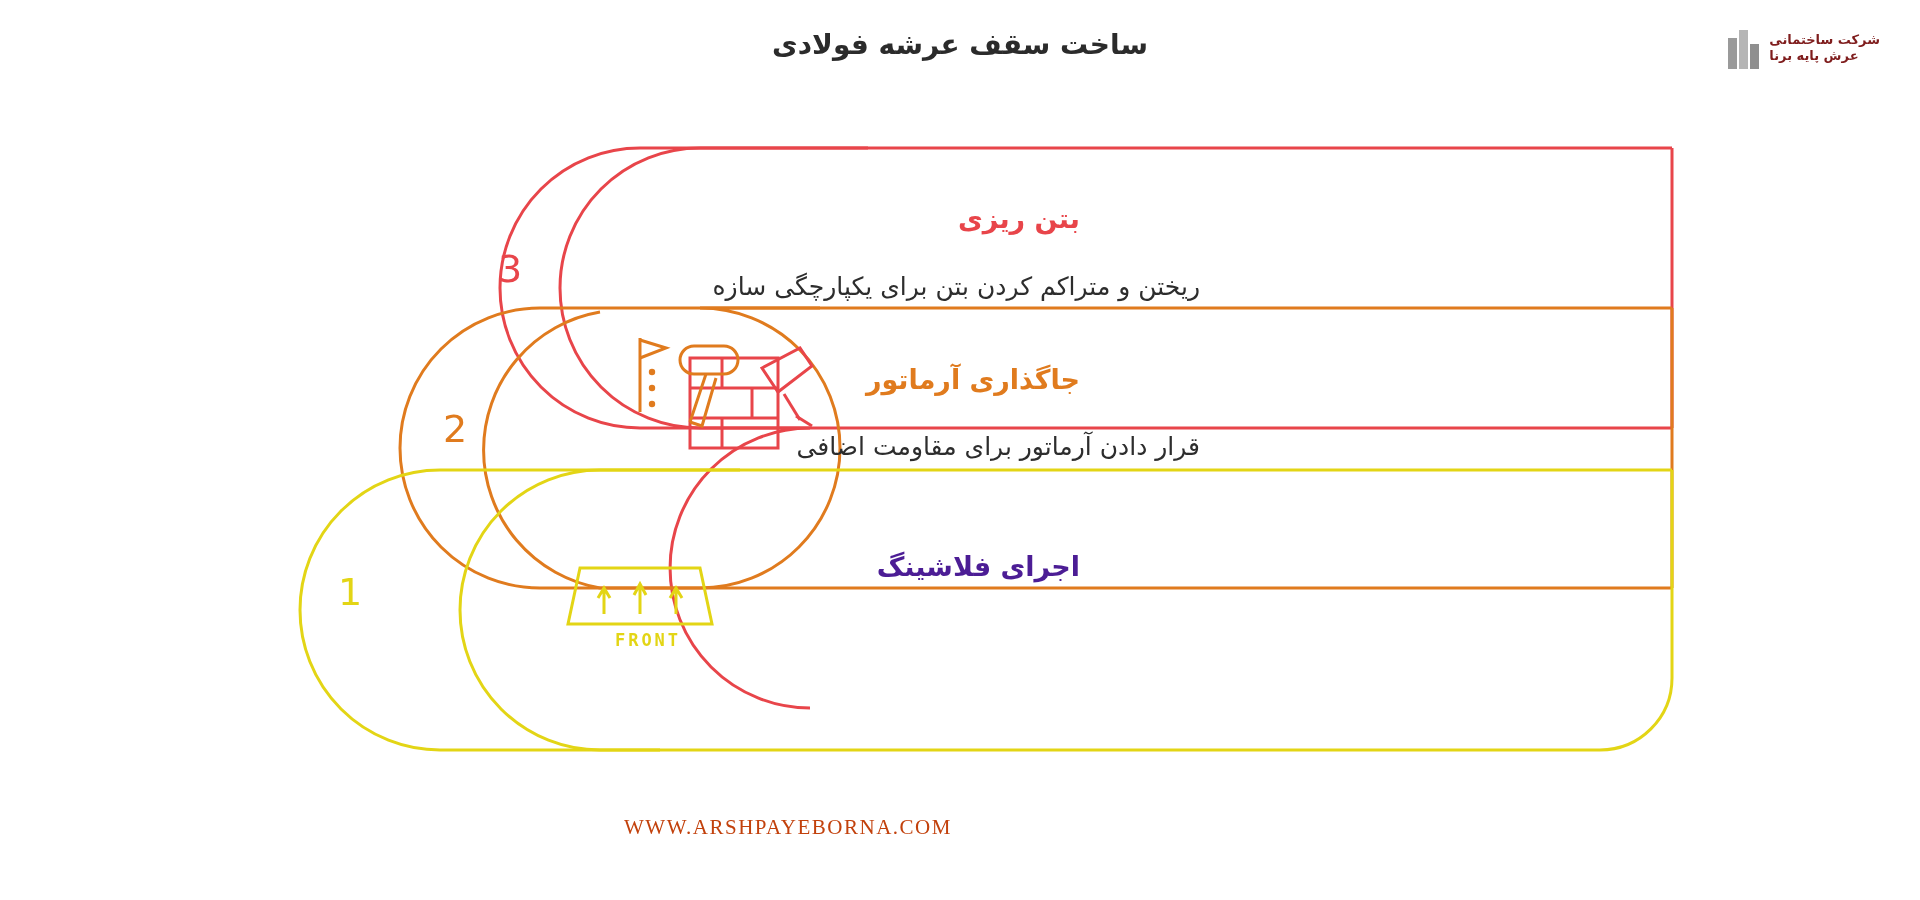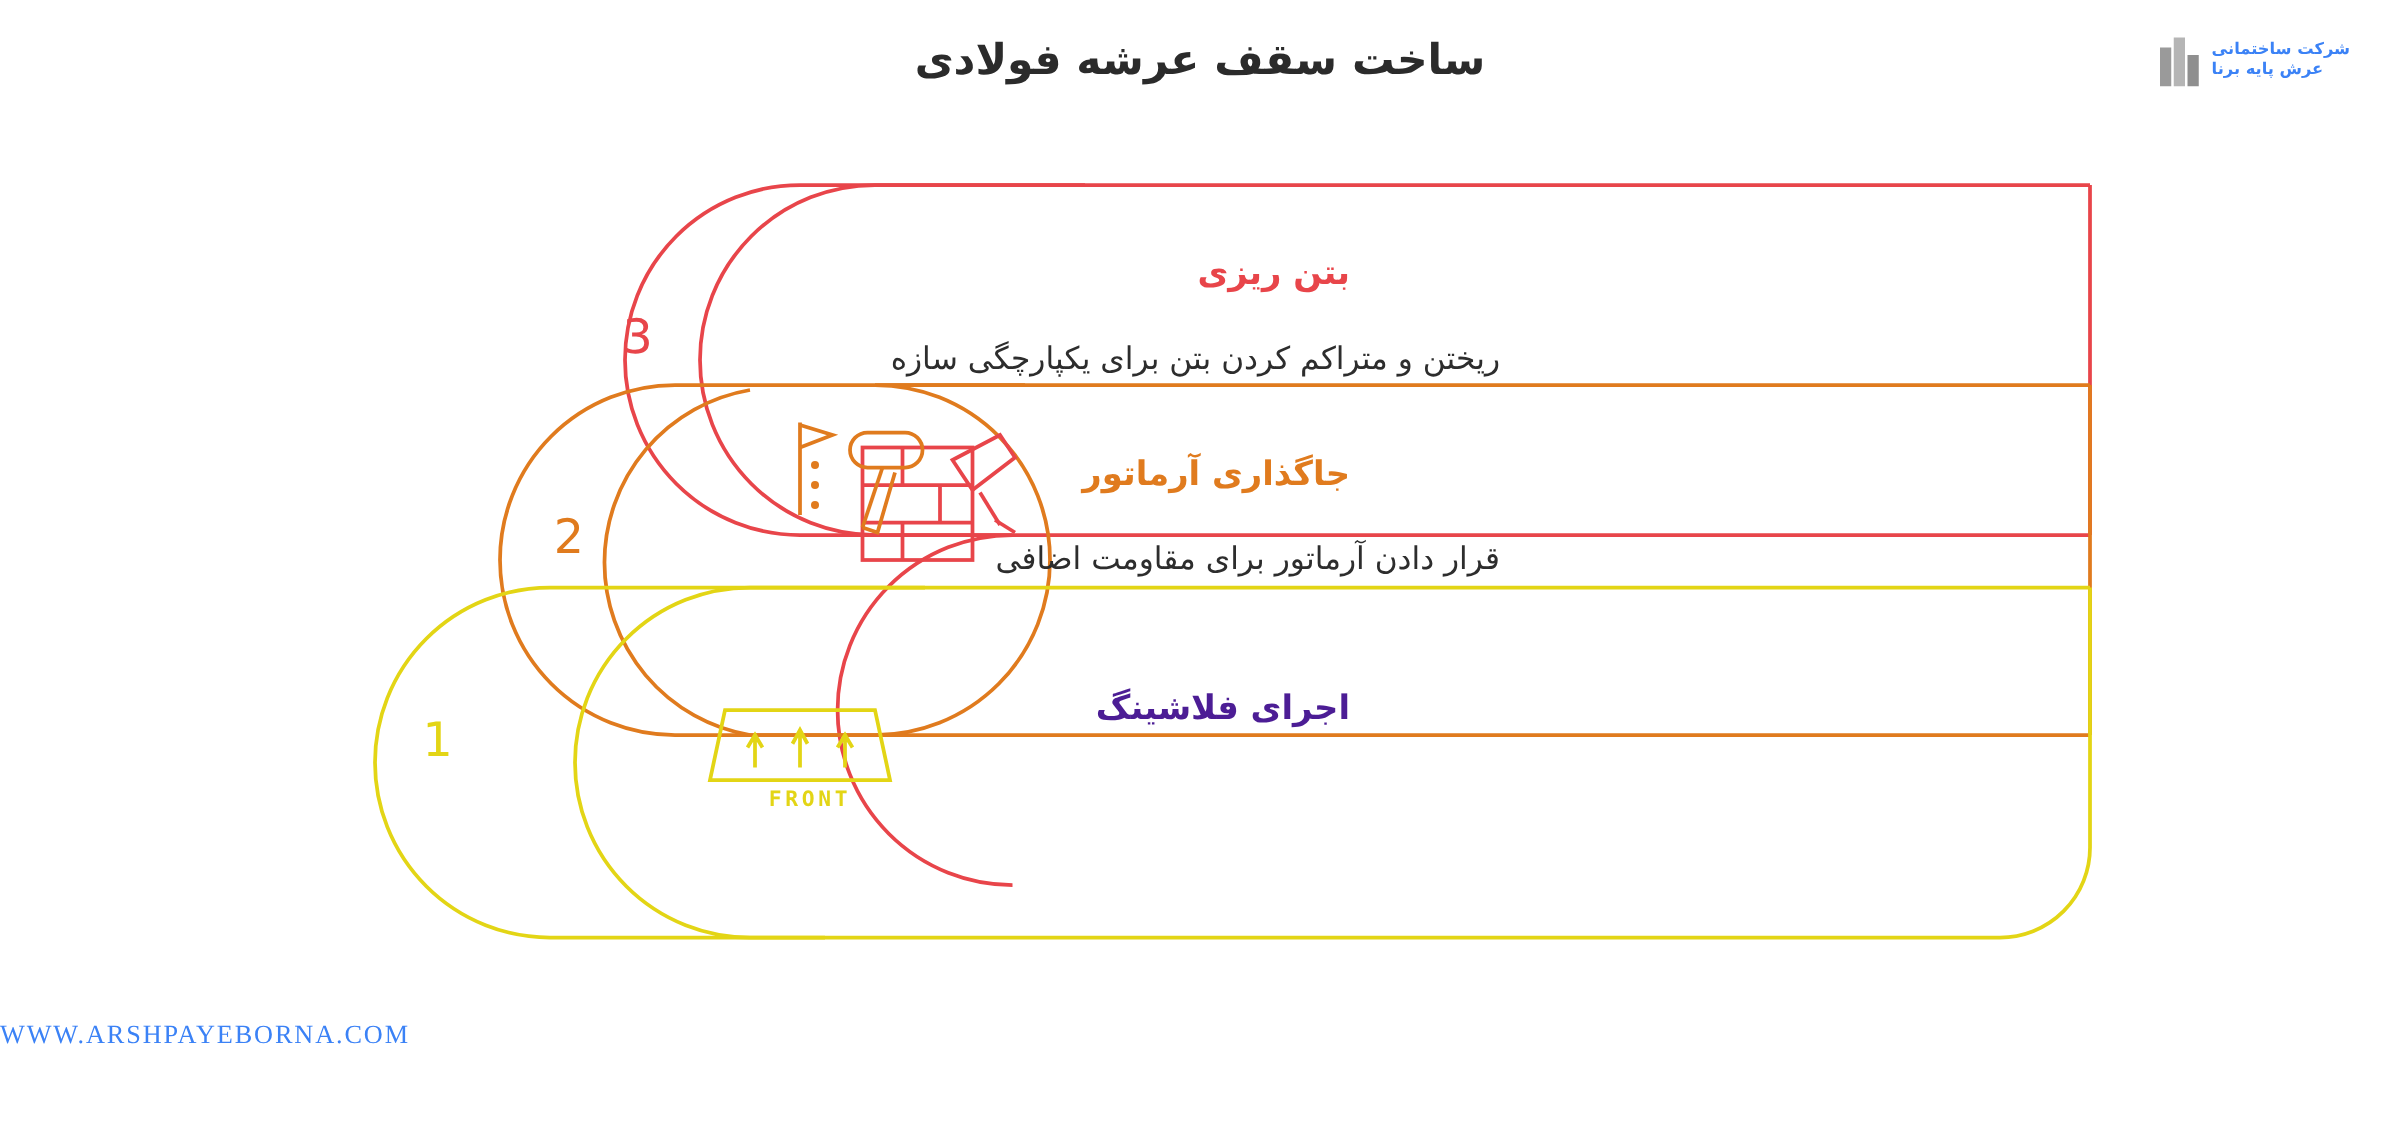--- a/index.html
+++ b/index.html
@@ -21,42 +21,42 @@
     height: 900px;
   }
 
   
   .page-title {
     position: absolute;
     top: 28px;
     left: 0;
     width: 1920px;
     text-align: center;
-    font-size: 34px;
+    font-size: 28px;
     font-weight: bold;
     color: #2b2b2b;
     letter-spacing: 0px;
     direction: rtl;
   }
 
   .brand {
     position: absolute;
     top: 26px;
     right: 40px;
     display: flex;
     flex-direction: row;
     align-items: center;
     gap: 8px;
   }
   .brand-text {
     display: flex;
     flex-direction: column;
     align-items: flex-end;
     line-height: 1.25;
-    color: #3b82f6;
+    color: #7f1d1d;
     font-size: 13px;
     font-weight: bold;
     direction: rtl;
   }
   .brand-logo {
     width: 34px;
     height: 44px;
   }
 
   
@@ -95,21 +95,22 @@
     direction: rtl;
     text-align: right;
     white-space: nowrap;
   }
 
   .footer-url {
     position: absolute;
     top: 815px;
     left: 0;
     width: 1576px;
-    color: #3b82f6;
+    text-align: center;
+    color: #c2410c;
     font-size: 21px;
     letter-spacing: 1.5px;
     font-family: "Liberation Serif", serif;
     direction: ltr;
   }
 </style>
 </head>
 <body>
 
 <div class="page">

